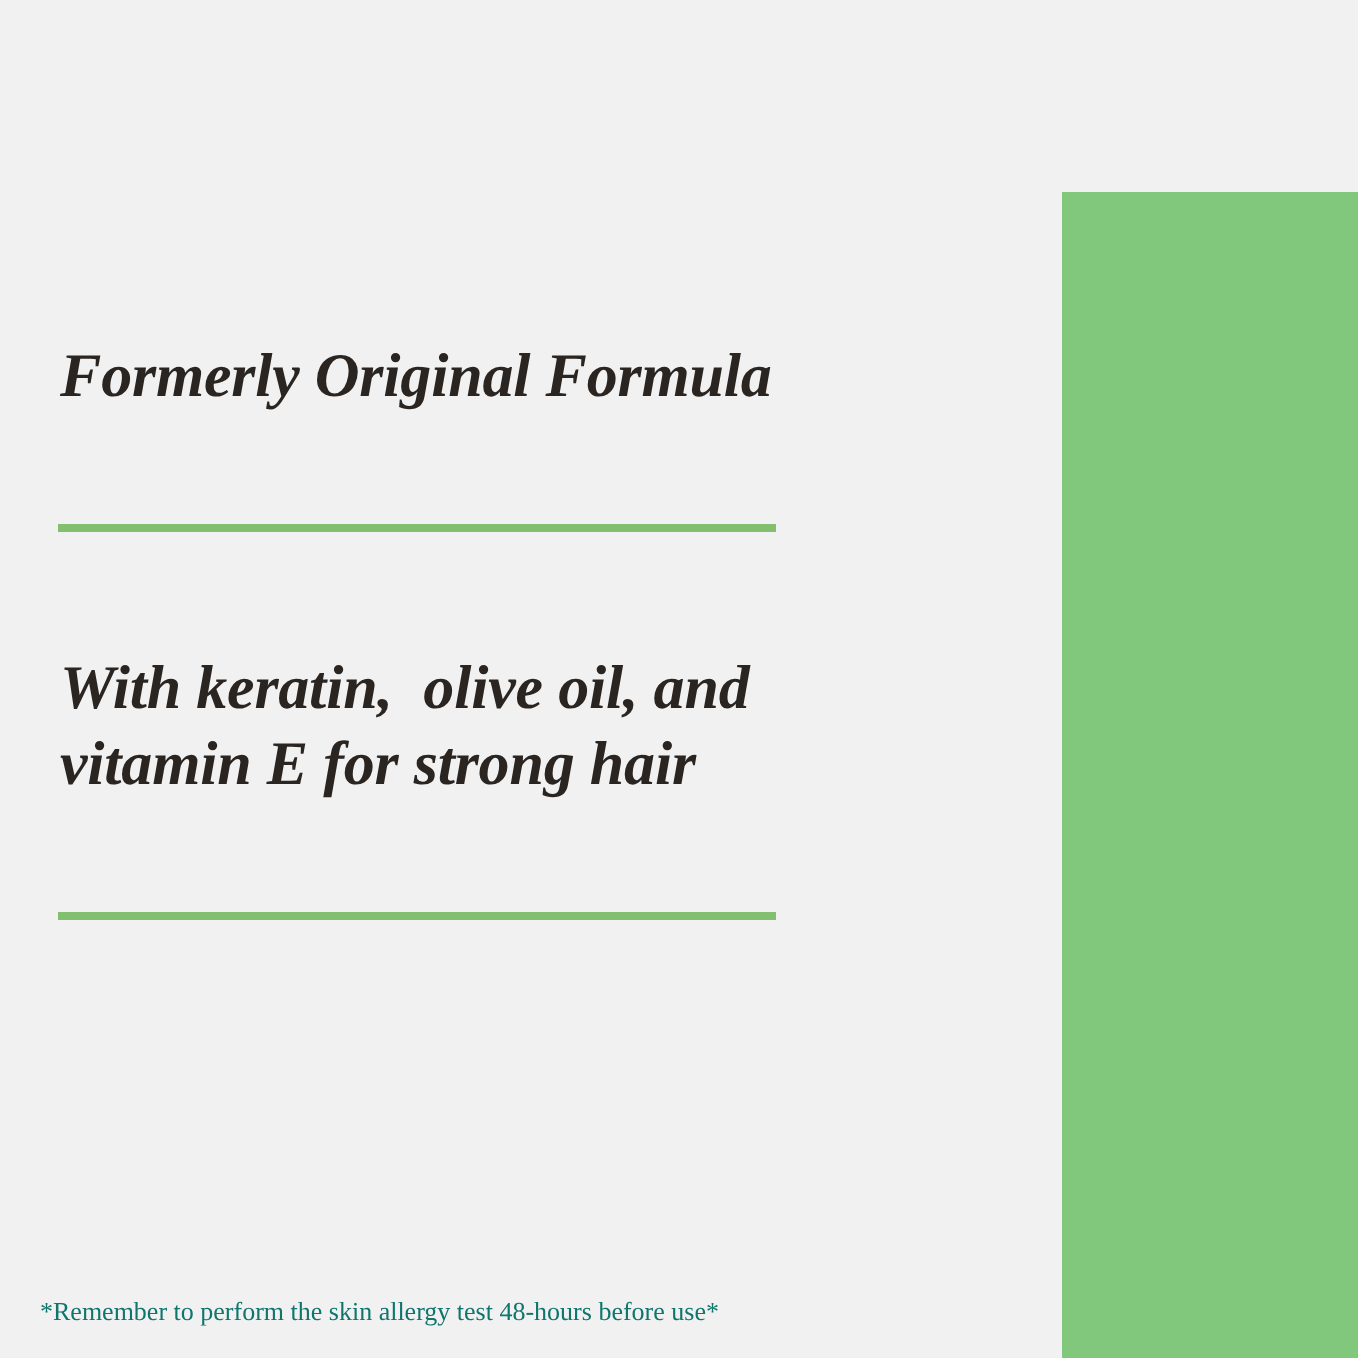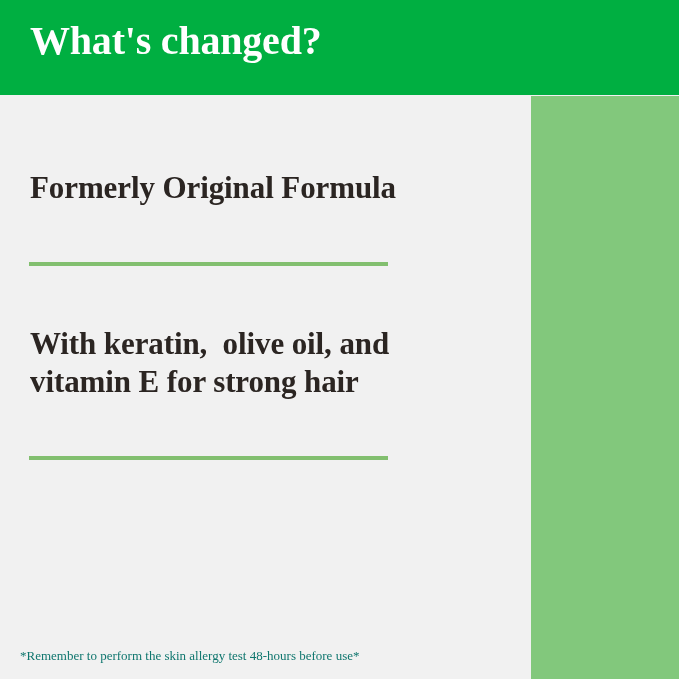--- a/index.html
+++ b/index.html
@@ -55,20 +55,21 @@
     white-space: nowrap;
   }
 
   
   .content {
     position: absolute;
     left: 0;
     top: 95px;
     width: 531px;
     height: 456px;
+    font-style: italic;
   }
 
   .feature-list {
     position: absolute;
     left: 0;
     top: 0;
     width: 531px;
     margin: 0;
     padding: 0;
     list-style: none;
@@ -122,23 +123,20 @@
     white-space: nowrap;
   }
 </style>
 </head>
 <body>
 
 <div class="panel">
 
   <div class="side-panel"></div>
 
-  <div class="header-band">
-    <h1 class="header-title">What's changed?</h1>
-  </div>
 
   <div class="content">
     <ul class="feature-list">
 
       <li class="feature-item item-1">
         <p class="feature-text">Formerly Original Formula</p>
       </li>
 
       <li class="feature-item">
         <hr class="divider rule-1">

